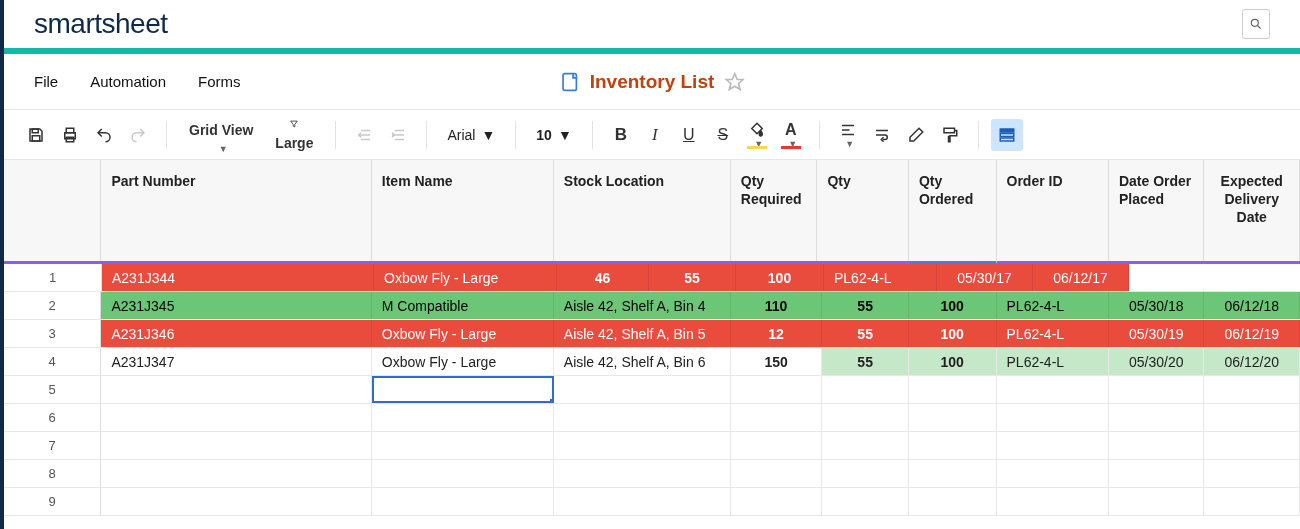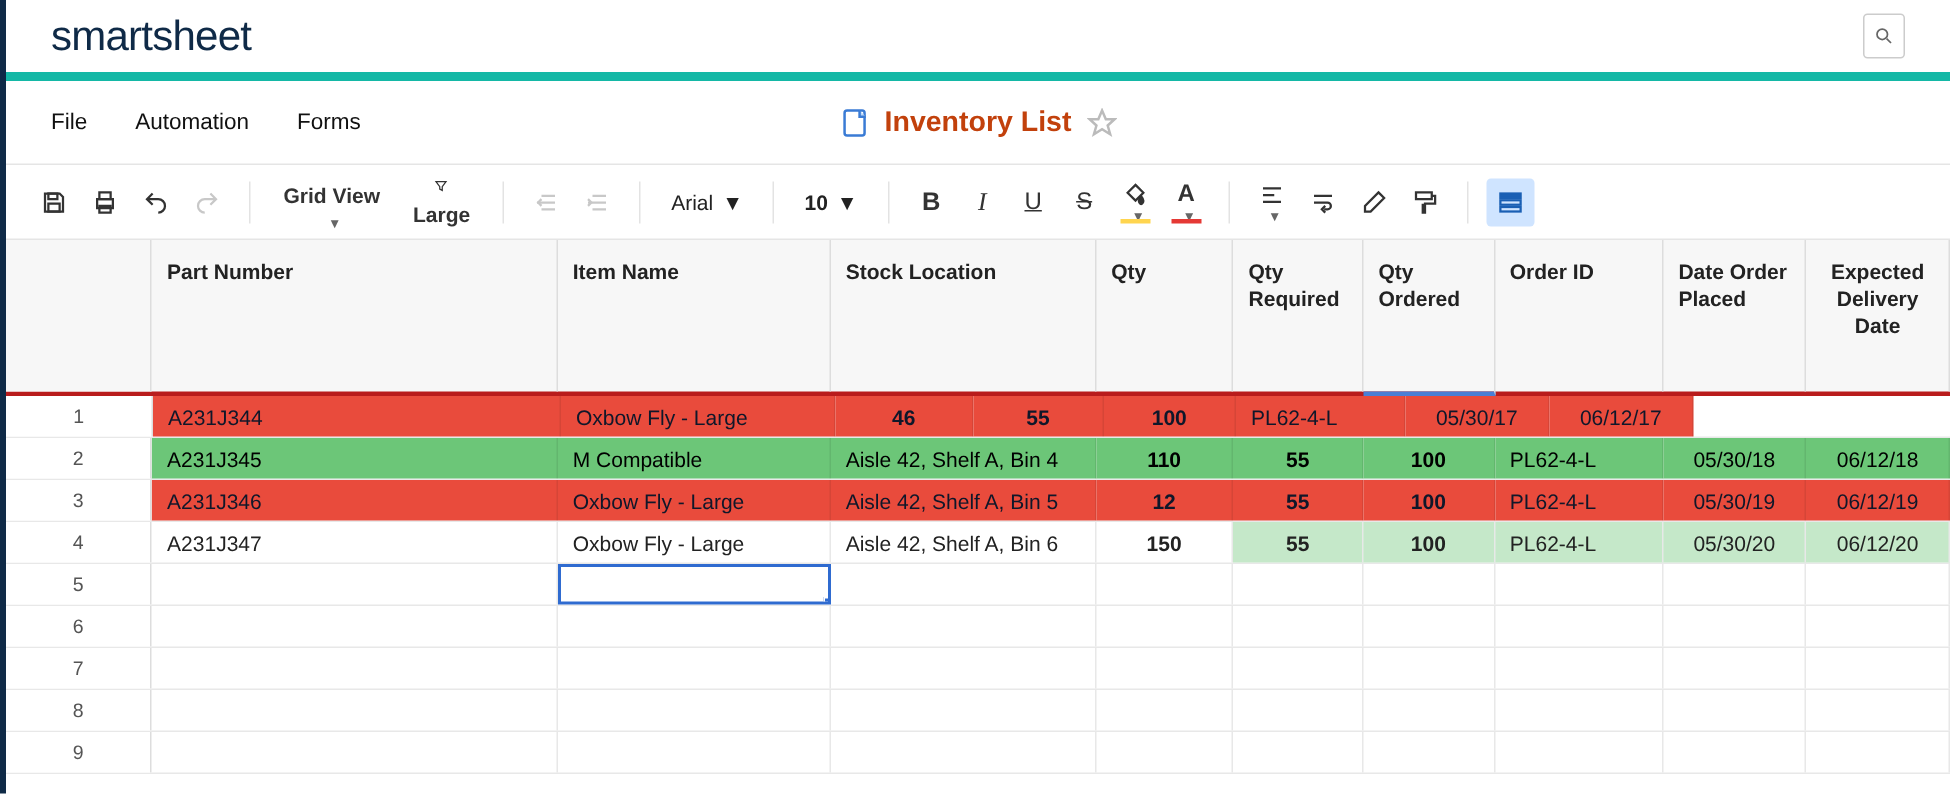--- a/index.html
+++ b/index.html
@@ -28,31 +28,31 @@
   .tbtn .caret { font-size: 9px; color: #666; margin-left: 4px; }
   .sep { width: 1px; height: 28px; background: #e3e3e3; margin: 0 10px; }
   .font-sel { font-size: 14px; font-weight: 400; display: flex; align-items: center; gap: 6px; padding: 0 8px; }
   .size-sel { font-size: 14px; font-weight: 600; display: flex; align-items: center; gap: 6px; padding: 0 8px; }
   .cfmt { position: relative; }
   .cfmt-bar { position: absolute; bottom: 2px; left: 6px; right: 6px; height: 3px; }
   .highlighted-btn { background: #cfe4ff; border-radius: 3px; }
 
   
   .grid-wrap { position: relative; }
-  .header-row { display: flex; height: 104px; border-bottom: 3px solid #b91c1c; background: #f7f7f7; }
+  .header-row { display: flex; height: 104px; border-bottom: 3px solid #8b5cf6; background: #f7f7f7; }
   .corner { width: 98px; border-right: 1px solid #ddd; background: #f7f7f7; }
   .hcell { border-right: 1px solid #ddd; padding: 12px 10px 0 10px; font-weight: 700; font-size: 14px; color: #222; display: flex; align-items: flex-start; line-height: 1.3; }
 
   .body-row { display: flex; height: 28px; border-bottom: 1px solid #e8e8e8; }
   .rownum { width: 98px; border-right: 1px solid #ddd; background: #fff; display: flex; align-items: center; justify-content: center; font-size: 13px; color: #555; position: relative; }
   .cell { border-right: 1px solid #e8e8e8; padding: 0 10px; font-size: 14px; display: flex; align-items: center; overflow: hidden; white-space: nowrap; }
   .cell.center { justify-content: center; font-weight: 700; }
   .cell.rcenter { justify-content: center; }
 
-  .row-red .cell { background: #e94b3c; color: #0f172a; border-right-color: rgba(0,0,0,.08); }
+  .row-red .cell { background: #e94b3c; color: #ffffff; border-right-color: rgba(0,0,0,.08); }
   .row-green .cell { background: #6cc678; color: #000; border-right-color: rgba(0,0,0,.08); }
   .row-lgreen .cell.shade { background: #c5e8c9; }
 
   .col-part { width: 272px; }
   .col-item { width: 183px; }
   .col-loc  { width: 178px; }
   .col-qty  { width: 92px; }
   .col-qreq { width: 87px; }
   .col-qord { width: 88px; }
   .col-oid  { width: 113px; }
@@ -227,22 +227,22 @@
       </svg>
     </div>
 </div>
 
 <div class="grid-wrap">
   <div class="header-row">
     <div class="corner"></div>
     <div class="hcell col-part">Part Number</div>
     <div class="hcell col-item">Item Name</div>
     <div class="hcell col-loc">Stock Location</div>
+    <div class="hcell col-qreq">Qty Required</div>
     <div class="hcell col-qty">Qty</div>
-    <div class="hcell col-qreq">Qty Required</div>
     <div class="hcell col-qord col-qord-header">Qty Ordered</div>
     <div class="hcell col-oid">Order ID</div>
     <div class="hcell col-date1">Date Order Placed</div>
     <div class="hcell col-date2">Expected Delivery Date</div>
   </div>
   <div id="grid-body">
       <div class="body-row row-red">
         <div class="rownum">1</div>
         <div class="cell col-part">A231J344</div>
         <div class="cell col-item">Oxbow Fly - Large</div>

